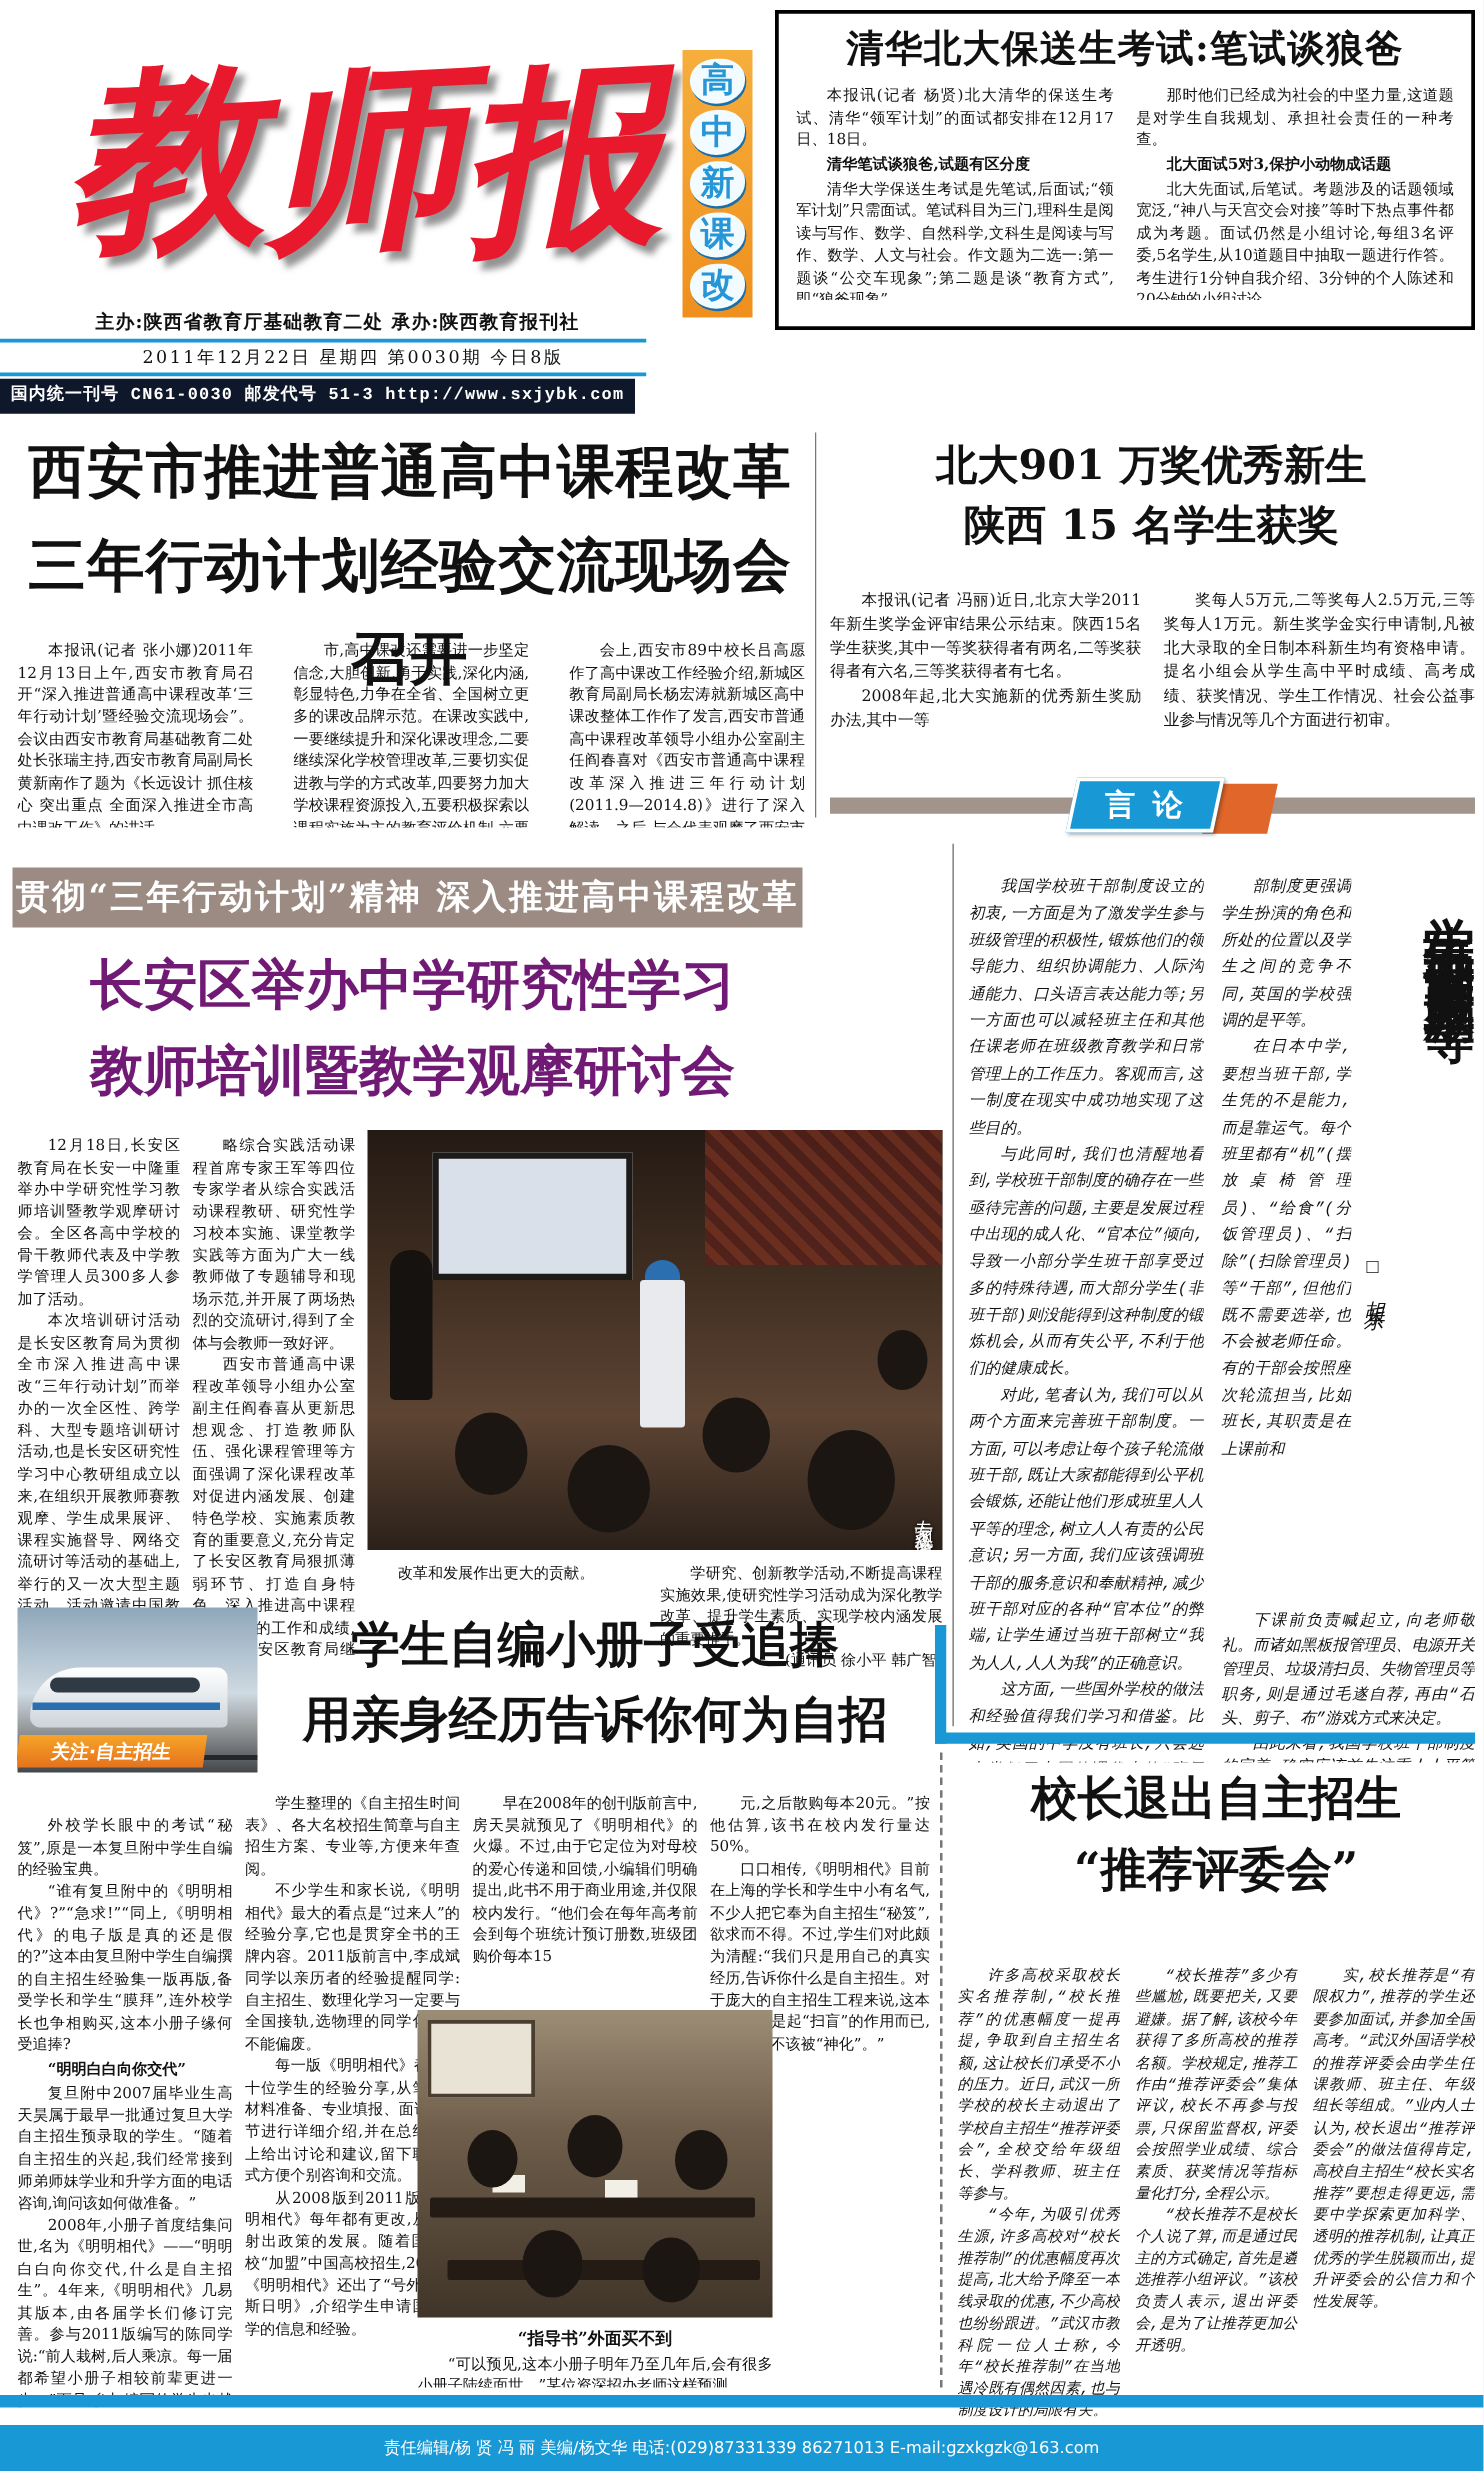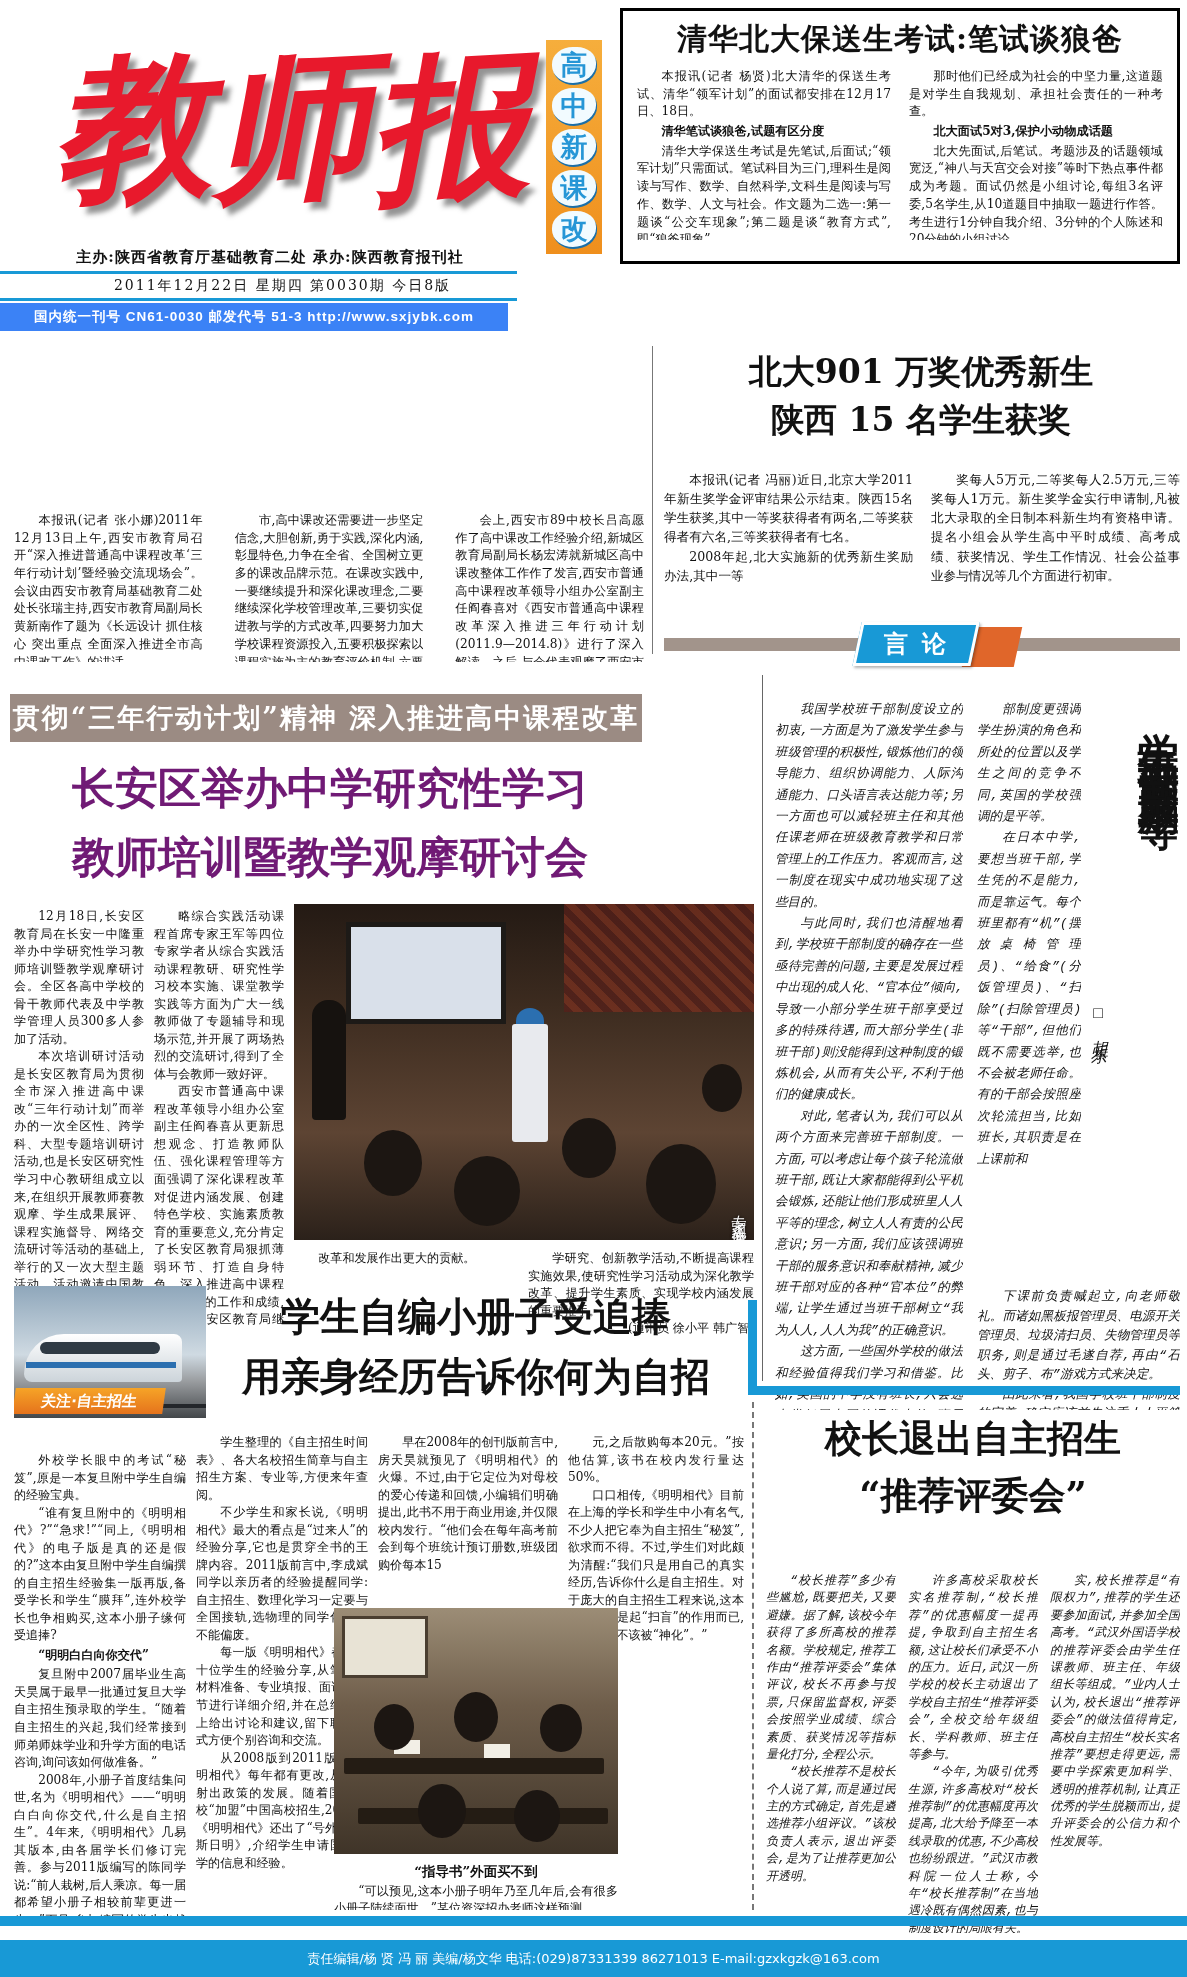--- a/index.html
+++ b/index.html
@@ -6,22 +6,22 @@
   .page{position:relative;width:1187px;height:1977px;background:#fff;overflow:hidden;
         font-family:"DejaVu Serif","Liberation Serif",serif;color:#111;margin:0 auto;}
   .abs{position:absolute;}
   
   .mast-title{left:52px;top:6px;width:476px;height:242px;display:flex;justify-content:space-between;align-items:center;}
   .mast-char{font-size:158px;font-weight:900;font-style:italic;color:#e8192c;line-height:1;
              text-shadow:6px 7px 5px rgba(60,60,60,.55);transform:rotate(-3deg);font-family:"DejaVu Serif",serif;}
   .organizer{left:20px;top:248px;width:500px;text-align:center;font-weight:bold;font-size:15px;letter-spacing:1px;}
   .rule{background:#1899d6;}
   .dateline{left:0;top:277px;width:517px;text-align:center;font-size:14px;letter-spacing:2px;padding-left:24px;}
-  .issuebar{left:0;top:303px;width:508px;height:28px;background:#3b82f6;color:#fff;font-weight:bold;
-            font-size:13.5px;text-align:center;line-height:28px;letter-spacing:1px;font-family:Liberation Sans, sans-serif;}
+  .issuebar{left:0;top:303px;width:508px;height:28px;background:#0f172a;color:#fff;font-weight:bold;
+            font-size:13.5px;text-align:center;line-height:28px;letter-spacing:1px;font-family:Liberation Mono, monospace;}
   
   .edition{left:546px;top:40px;width:56px;height:214px;background:linear-gradient(180deg,#f6ae3c,#ef8f1d);
            display:flex;flex-direction:column;justify-content:space-around;align-items:center;padding:4px 0;box-sizing:border-box;}
   .cloud{width:44px;height:36px;background:#f2fbff;border-radius:50% 45% 55% 50%;text-align:center;line-height:36px;
          font-size:27px;font-weight:900;color:#2696d6;box-shadow:1px 2px 0 #1b6fa8;}
   
   .cols{display:flex;}
   .colbox{overflow:hidden;font-size:12.2px;line-height:1.45;text-align:justify;}
   .para{margin:0;text-indent:2em;text-align:justify;}
   .subhead{margin:2px 0;text-indent:2em;font-weight:bold;}
@@ -146,20 +146,24 @@
           <p class="para">清华大学保送生考试是先笔试,后面试;“领军计划”只需面试。笔试科目为三门,理科生是阅读与写作、数学、自然科学,文科生是阅读与写作、数学、人文与社会。作文题为二选一:第一题谈“公交车现象”;第二题是谈“教育方式”,即“狼爸现象”。</p>
         </div>
       <div class="colbox tr-col">
           <p class="para">那时他们已经成为社会的中坚力量,这道题是对学生自我规划、承担社会责任的一种考查。</p>
           <p class="subhead">北大面试5对3,保护小动物成话题</p>
           <p class="para">北大先面试,后笔试。考题涉及的话题领域宽泛,“神八与天宫交会对接”等时下热点事件都成为考题。面试仍然是小组讨论,每组3名评委,5名学生,从10道题目中抽取一题进行作答。考生进行1分钟自我介绍、3分钟的个人陈述和20分钟的小组讨论。</p>
         </div>
     </div>
   </div>
 
+  <div class="abs lead-head">
+    <div>西安市推进普通高中课程改革</div>
+    <div>三年行动计划经验交流现场会召开</div>
+  </div>
   <div class="abs cols lead-body">
     <div class="colbox lead-col">
         <p class="para">本报讯(记者 张小娜)2011年12月13日上午,西安市教育局召开“深入推进普通高中课程改革‘三年行动计划’暨经验交流现场会”。会议由西安市教育局基础教育二处处长张瑞主持,西安市教育局副局长黄新南作了题为《长远设计 抓住核心 突出重点 全面深入推进全市高中课改工作》的讲话。</p>
       </div>
     <div class="colbox lead-col">
         <p class="para">市,高中课改还需要进一步坚定信念,大胆创新,勇于实践,深化内涵,彰显特色,力争在全省、全国树立更多的课改品牌示范。在课改实践中,一要继续提升和深化课改理念,二要继续深化学校管理改革,三要切实促进教与学的方式改革,四要努力加大学校课程资源投入,五要积极探索以课程实施为主的教育评价机制,六要发挥骨干力量的示范引领作用。</p>
       </div>
     <div class="colbox lead-col">
         <p class="para">会上,西安市89中校长吕高愿作了高中课改工作经验介绍,新城区教育局副局长杨宏涛就新城区高中课改整体工作作了发言,西安市普通高中课程改革领导小组办公室副主任阎春喜对《西安市普通高中课程改革深入推进三年行动计划(2011.9—2014.8)》进行了深入解读。之后,与会代表观摩了西安市89中课堂教学和学生活动。</p>
       </div>
@@ -298,26 +302,26 @@
         </div>
     </div>
   </div>
 
   <div class="abs pr-head">
     <div>校长退出自主招生</div>
     <div>“推荐评委会”</div>
   </div>
   <div class="abs cols pr-body kai">
     <div class="colbox pr-col">
+        <p class="para">许多高校采取校长实名推荐制,“校长推荐”的优惠幅度一提再提,争取到自主招生名额,这让校长们承受不小的压力。近日,武汉一所学校的校长主动退出了学校自主招生“推荐评委会”,全校交给年级组长、学科教师、班主任等参与。</p>
+        <p class="para">“今年,为吸引优秀生源,许多高校对“校长推荐制”的优惠幅度再次提高,北大给予降至一本线录取的优惠,不少高校也纷纷跟进。”武汉市教科院一位人士称,今年“校长推荐制”在当地遇冷既有偶然因素,也与制度设计的局限有关。</p>
+      </div>
+    <div class="colbox pr-col">
         <p class="para">“校长推荐”多少有些尴尬,既要把关,又要避嫌。据了解,该校今年获得了多所高校的推荐名额。学校规定,推荐工作由“推荐评委会”集体评议,校长不再参与投票,只保留监督权,评委会按照学业成绩、综合素质、获奖情况等指标量化打分,全程公示。</p>
         <p class="para">“校长推荐不是校长个人说了算,而是通过民主的方式确定,首先是遴选推荐小组评议。”该校负责人表示,退出评委会,是为了让推荐更加公开透明。</p>
-      </div>
-    <div class="colbox pr-col">
-        <p class="para">许多高校采取校长实名推荐制,“校长推荐”的优惠幅度一提再提,争取到自主招生名额,这让校长们承受不小的压力。近日,武汉一所学校的校长主动退出了学校自主招生“推荐评委会”,全校交给年级组长、学科教师、班主任等参与。</p>
-        <p class="para">“今年,为吸引优秀生源,许多高校对“校长推荐制”的优惠幅度再次提高,北大给予降至一本线录取的优惠,不少高校也纷纷跟进。”武汉市教科院一位人士称,今年“校长推荐制”在当地遇冷既有偶然因素,也与制度设计的局限有关。</p>
       </div>
     <div class="colbox pr-col">
         <p class="para">实,校长推荐是“有限权力”,推荐的学生还要参加面试,并参加全国高考。“武汉外国语学校的推荐评委会由学生任课教师、班主任、年级组长等组成。”业内人士认为,校长退出“推荐评委会”的做法值得肯定,高校自主招生“校长实名推荐”要想走得更远,需要中学探索更加科学、透明的推荐机制,让真正优秀的学生脱颖而出,提升评委会的公信力和个性发展等。</p>
       </div>
   </div>
 
   <div class="abs foot1"></div>
   <div class="abs foot2">责任编辑/杨 贤  冯 丽   美编/杨文华   电话:(029)87331339   86271013   E-mail:gzxkgzk@163.com</div>
 </div>
 

